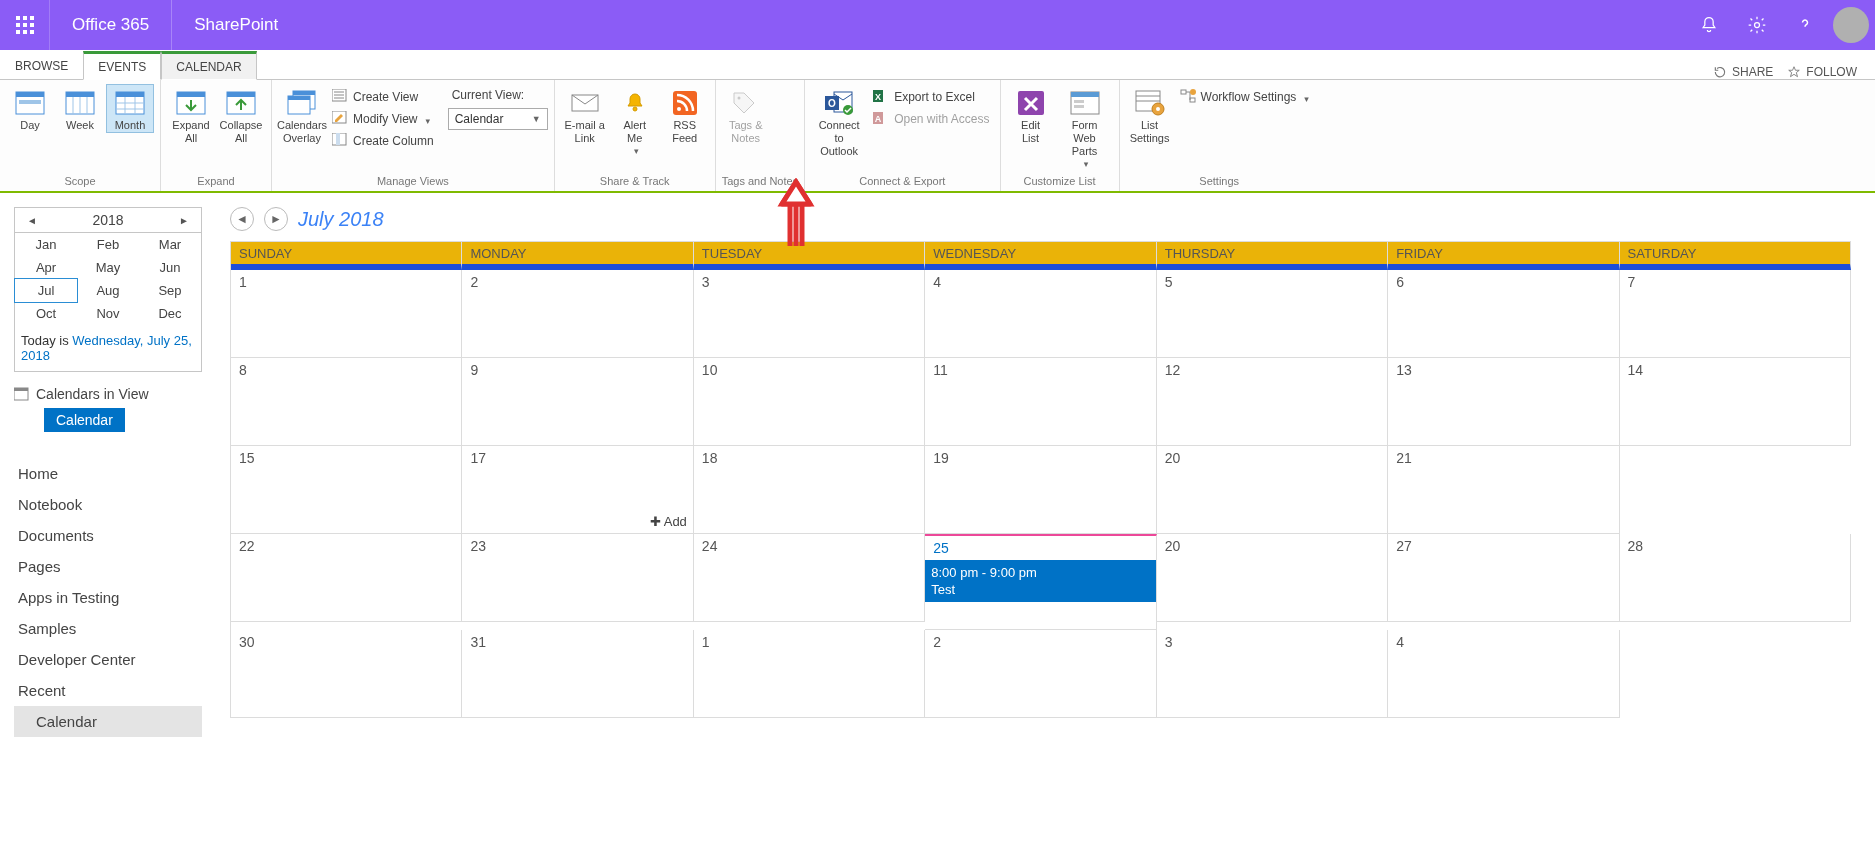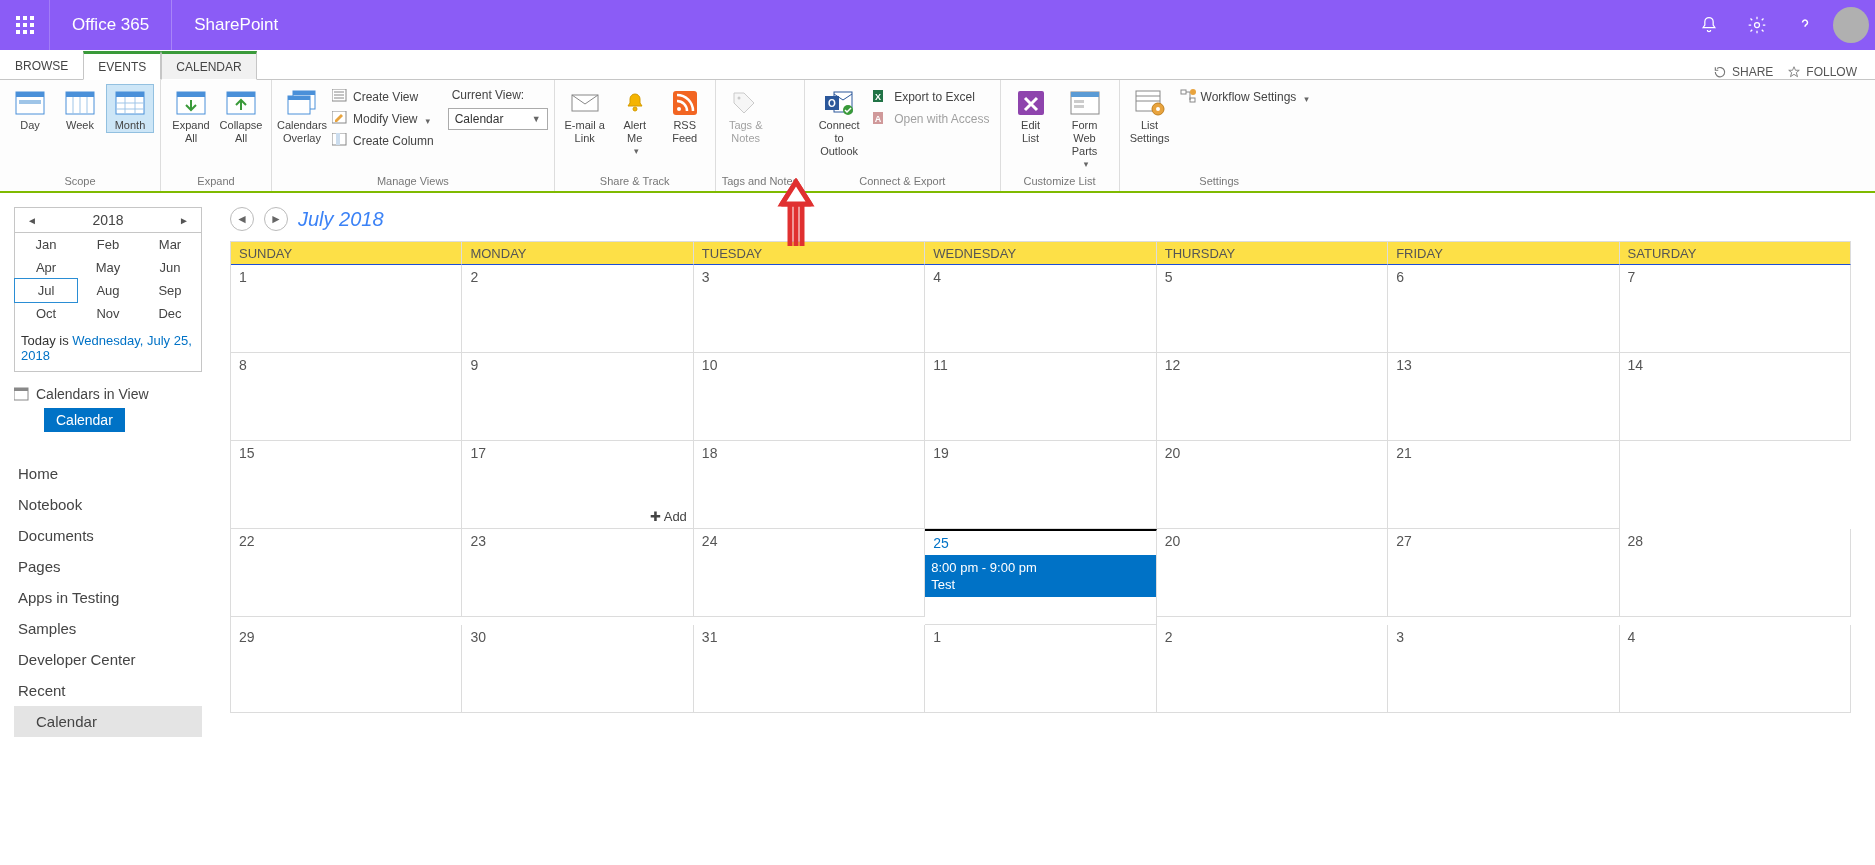--- a/index.html
+++ b/index.html
@@ -60,24 +60,24 @@
 .navlinks a { color: #444; text-decoration: none; padding: 7px 4px; font-size: 15px; cursor: pointer; }
 .navlinks a.active { background: #e4e4e4; padding-left: 22px; }
 
 
 .cal-panel { flex: 1; padding: 14px 24px 8px 20px; }
 .cal-title-row { display: flex; align-items: center; gap: 10px; margin-bottom: 10px; }
 .navcircle { width: 24px; height: 24px; border: 1px solid #bbb; border-radius: 50%; display: flex; align-items: center; justify-content: center; cursor: pointer; color: #666; font-size: 12px; }
 .cal-title { font-size: 20px; color: #3b82f6; font-style: italic; }
 .cal-grid { border-left: 1px solid #dcdcdc; border-top: 1px solid #dcdcdc; }
 .cal-head-row { display: grid; grid-template-columns: repeat(7,1fr); }
-.cal-head-row div { border-right: 1px solid #dcdcdc; border-bottom: 1px solid #1d4ed8; padding: 4px 8px 3px; font-size: 13px; color: #555; background: #fde047; }
+.cal-head-row div { border-right: 1px solid #dcdcdc; border-bottom: 6px solid #1d4ed8; padding: 4px 8px 3px; font-size: 13px; color: #555; background: #eab308; }
 .cal-week { display: grid; grid-template-columns: repeat(7,1fr); }
 .cal-cell { border-right: 1px solid #dcdcdc; border-bottom: 1px solid #dcdcdc; height: 88px; position: relative; padding: 4px 8px; font-size: 14px; color: #555; }
-.cal-cell.today { border-top: 2px solid #000000; }
+.cal-cell.today { border-top: 2px solid #ec4899; }
 .cal-cell.today .dnum { color: #0072c6; }
 .dnum { font-size: 14px; }
 .dnum.link { text-decoration: underline; cursor: pointer; }
 .addlink { position: absolute; right: 6px; bottom: 4px; font-size: 13px; color: #444; cursor: pointer; }
 .event { background: #0072c6; color: #fff; margin: 4px -8px 0 -8px; padding: 4px 6px; font-size: 13px; line-height: 17px; cursor: pointer; }
 
 
 .red-arrow { position: absolute; left: 776px; top: 178px; pointer-events: none; }
 
 svg { display: block; }
@@ -576,23 +576,20 @@
             </div>
             <div class="cal-cell">
               <div class="dnum">27</div>
             </div>
             <div class="cal-cell">
               <div class="dnum">28</div>
             </div>
           </div>
           <div class="cal-week">
             <div class="cal-cell">
-              <div class="dnum">29</div>
-            </div>
-            <div class="cal-cell">
               <div class="dnum">30</div>
             </div>
             <div class="cal-cell">
               <div class="dnum">31</div>
             </div>
             <div class="cal-cell">
               <div class="dnum">1</div>
             </div>
             <div class="cal-cell">
               <div class="dnum">2</div>

